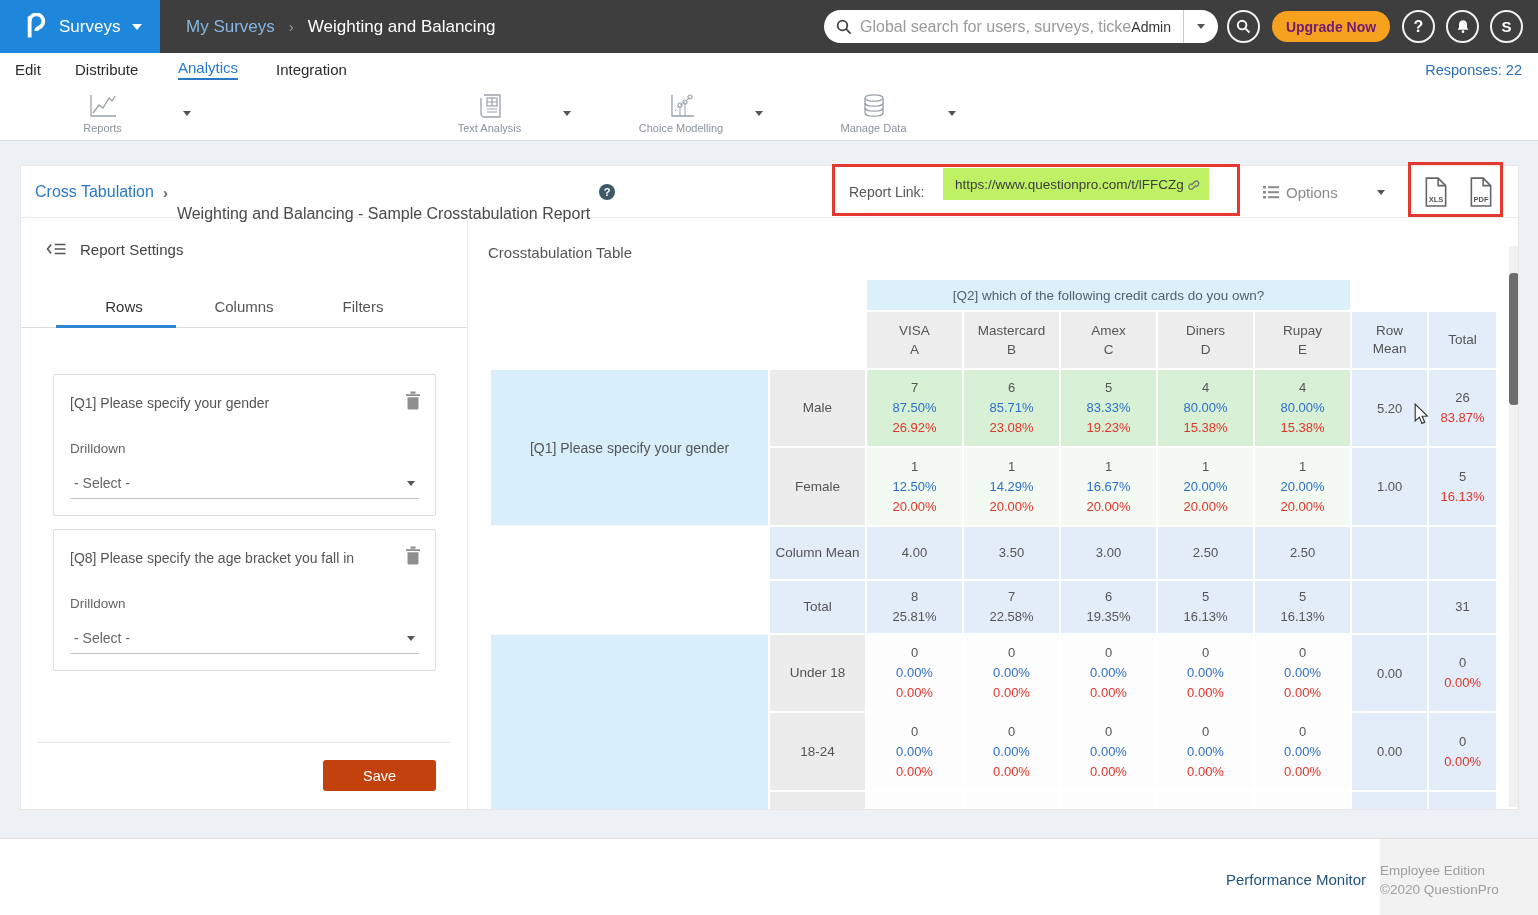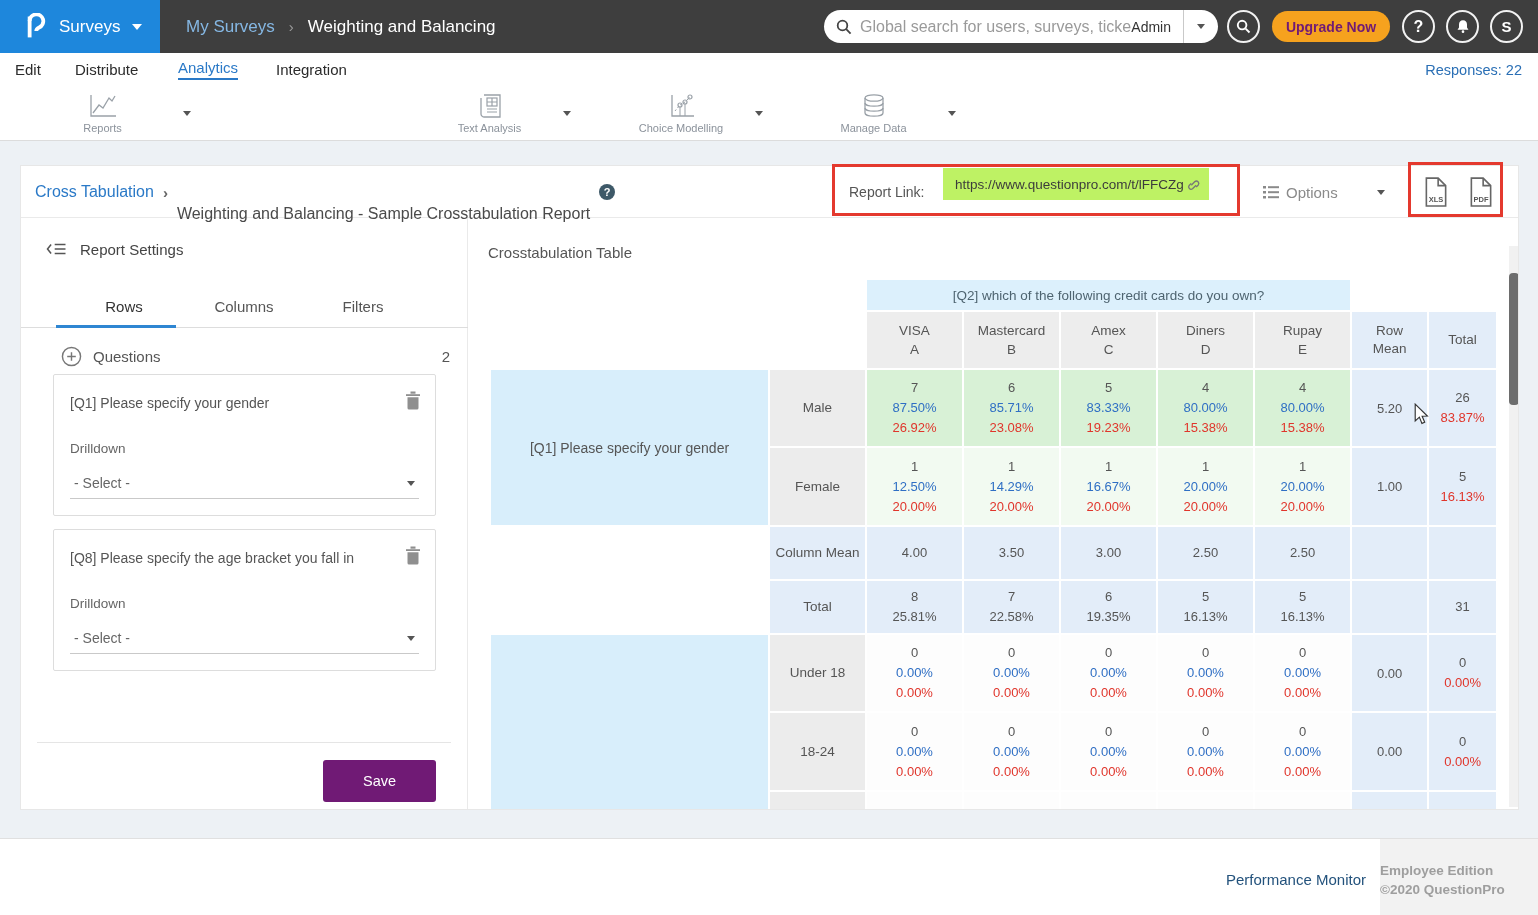--- a/index.html
+++ b/index.html
@@ -79,21 +79,21 @@
   .q-label { position:absolute; left:72px; top:8px; font-size:15px; color:#555; }
   .q-count { position:absolute; right:18px; top:8px; font-size:15px; color:#555; }
   .q-card { position:absolute; left:32px; width:383px; height:142px; border:1px solid #ddd; border-radius:2px; background:#fff; }
   .qc-text { position:absolute; left:16px; top:20px; right:52px; font-size:14px; color:#555; }
   .qc-trash { position:absolute; right:14px; top:16px; cursor:pointer; }
   .qc-drill { position:absolute; left:16px; top:66px; font-size:13.5px; color:#666; }
   .qc-select { position:absolute; left:16px; right:16px; top:94px; height:30px; border-bottom:1px solid #c9c9c9; cursor:pointer; }
   .qc-select-val { font-size:14px; color:#666; line-height:28px; padding-left:4px; }
   .qc-select .caret-dark { position:absolute; right:4px; top:12px; }
   .panel-div { position:absolute; left:16px; right:16px; top:524px; height:1px; background:#e5e5e5; }
-  .save-btn { position:absolute; left:302px; top:542px; width:113px; height:42px; background:#701a75; border-radius:3px; color:#fff; font-size:14.5px; display:flex; align-items:center; justify-content:center; cursor:pointer; }
+  .save-btn { position:absolute; left:302px; top:542px; width:113px; height:31px; background:#c2410c; border-radius:3px; color:#fff; font-size:14.5px; display:flex; align-items:center; justify-content:center; cursor:pointer; }
 
   
   .xtab-title { position:absolute; left:467px; top:78px; font-size:15px; color:#555; }
   .xtab-wrap { position:absolute; left:468px; top:112px; }
   #xtab { border-collapse:separate; border-spacing:2px; table-layout:fixed; width:1009px; font-size:13px; }
   #xtab td { text-align:center; vertical-align:middle; padding:0; overflow:hidden; }
   .t-banner { background:#dcf0fc; color:#4e6470; font-size:13.5px; }
   .t-colhead { background:#ededed; color:#555; line-height:19px; font-size:13.5px; }
   .t-bluehead { background:#e3edf9; color:#555; font-size:13.5px; line-height:18px; }
   .t-bluehead div { width:46px; margin:0 auto; }
@@ -108,21 +108,21 @@
   .v-count { color:#555; line-height:20px; }
   .v-rowpct { color:#2f6fc4; line-height:20px; }
   .v-colpct { color:#e0352b; line-height:20px; }
 
   .scroll-track { position:absolute; left:1488px; top:80px; width:10px; height:561px; background:#f1f1f1; }
   .scroll-thumb { position:absolute; left:0; top:27px; width:10px; height:132px; background:#6d6d6d; border-radius:4px; cursor:pointer; }
 
   
   .footer { position:absolute; left:0; top:838px; width:1538px; height:77px; background:#fff; border-top:1px solid #e0e0e0; }
   .perf-link { position:absolute; right:172px; top:32px; font-size:15px; color:#23527c; cursor:pointer; }
-  .edition-box { position:absolute; right:0; top:0; width:158px; height:77px; background:#f2f2f2; text-align:right; padding:22px 57px 0 0;font-weight:bold; }
+  .edition-box { position:absolute; right:0; top:0; width:158px; height:77px; background:#f2f2f2; text-align:right; padding:22px 57px 0 0; }
   .edition-box div { font-size:13.5px; color:#9e9e9e; line-height:19px; white-space:nowrap; }
 
   .cursor { position:absolute; left:1412px; top:403px; z-index:60; pointer-events:none; }
 </style>
 </head>
 <body>
 
 <div class="topbar">
   <div class="logo-block">
     <svg class="logo-glyph" viewBox="0 0 22 28">
@@ -277,28 +277,20 @@
         <path d="M6 5 L2 10 L6 15" fill="none" stroke="#555" stroke-width="1.7"></path>
         <path d="M10 5 H22 M10 10 H22 M10 15 H22" stroke="#555" stroke-width="1.7"></path>
       </svg>
       <span class="settings-title">Report Settings</span>
     </div>
     <div class="tabs">
       <div class="tab active" style="left:70px;width:66px">Rows</div>
       <div class="tab" style="left:183px;width:80px">Columns</div>
       <div class="tab" style="left:302px;width:80px">Filters</div>
       <div class="tab-underline"></div>
-    </div>
-    <div class="questions-row">
-      <svg class="q-plus" width="21" height="21" viewBox="0 0 22 22">
-        <circle cx="11" cy="11" r="9.5" fill="none" stroke="#777" stroke-width="1.5"></circle>
-        <path d="M11 6.5 V15.5 M6.5 11 H15.5" stroke="#777" stroke-width="1.5"></path>
-      </svg>
-      <span class="q-label">Questions</span>
-      <span class="q-count">2</span>
     </div>
 
     <div class="q-card" style="top:156px">
       <div class="qc-text">[Q1] Please specify your gender</div>
       <svg class="qc-trash" width="16" height="19" viewBox="0 0 16 19">
         <rect x="5.5" y="0.5" width="5" height="2.2" fill="#8f8f8f"></rect>
         <rect x="1" y="3.2" width="14" height="1.8" fill="#8f8f8f"></rect>
         <path d="M2.5 6.2 H13.5 V17 a1.5 1.5 0 0 1 -1.5 1.5 H4 A1.5 1.5 0 0 1 2.5 17 Z" fill="#8f8f8f"></path>
       </svg>
       <div class="qc-drill">Drilldown</div>

